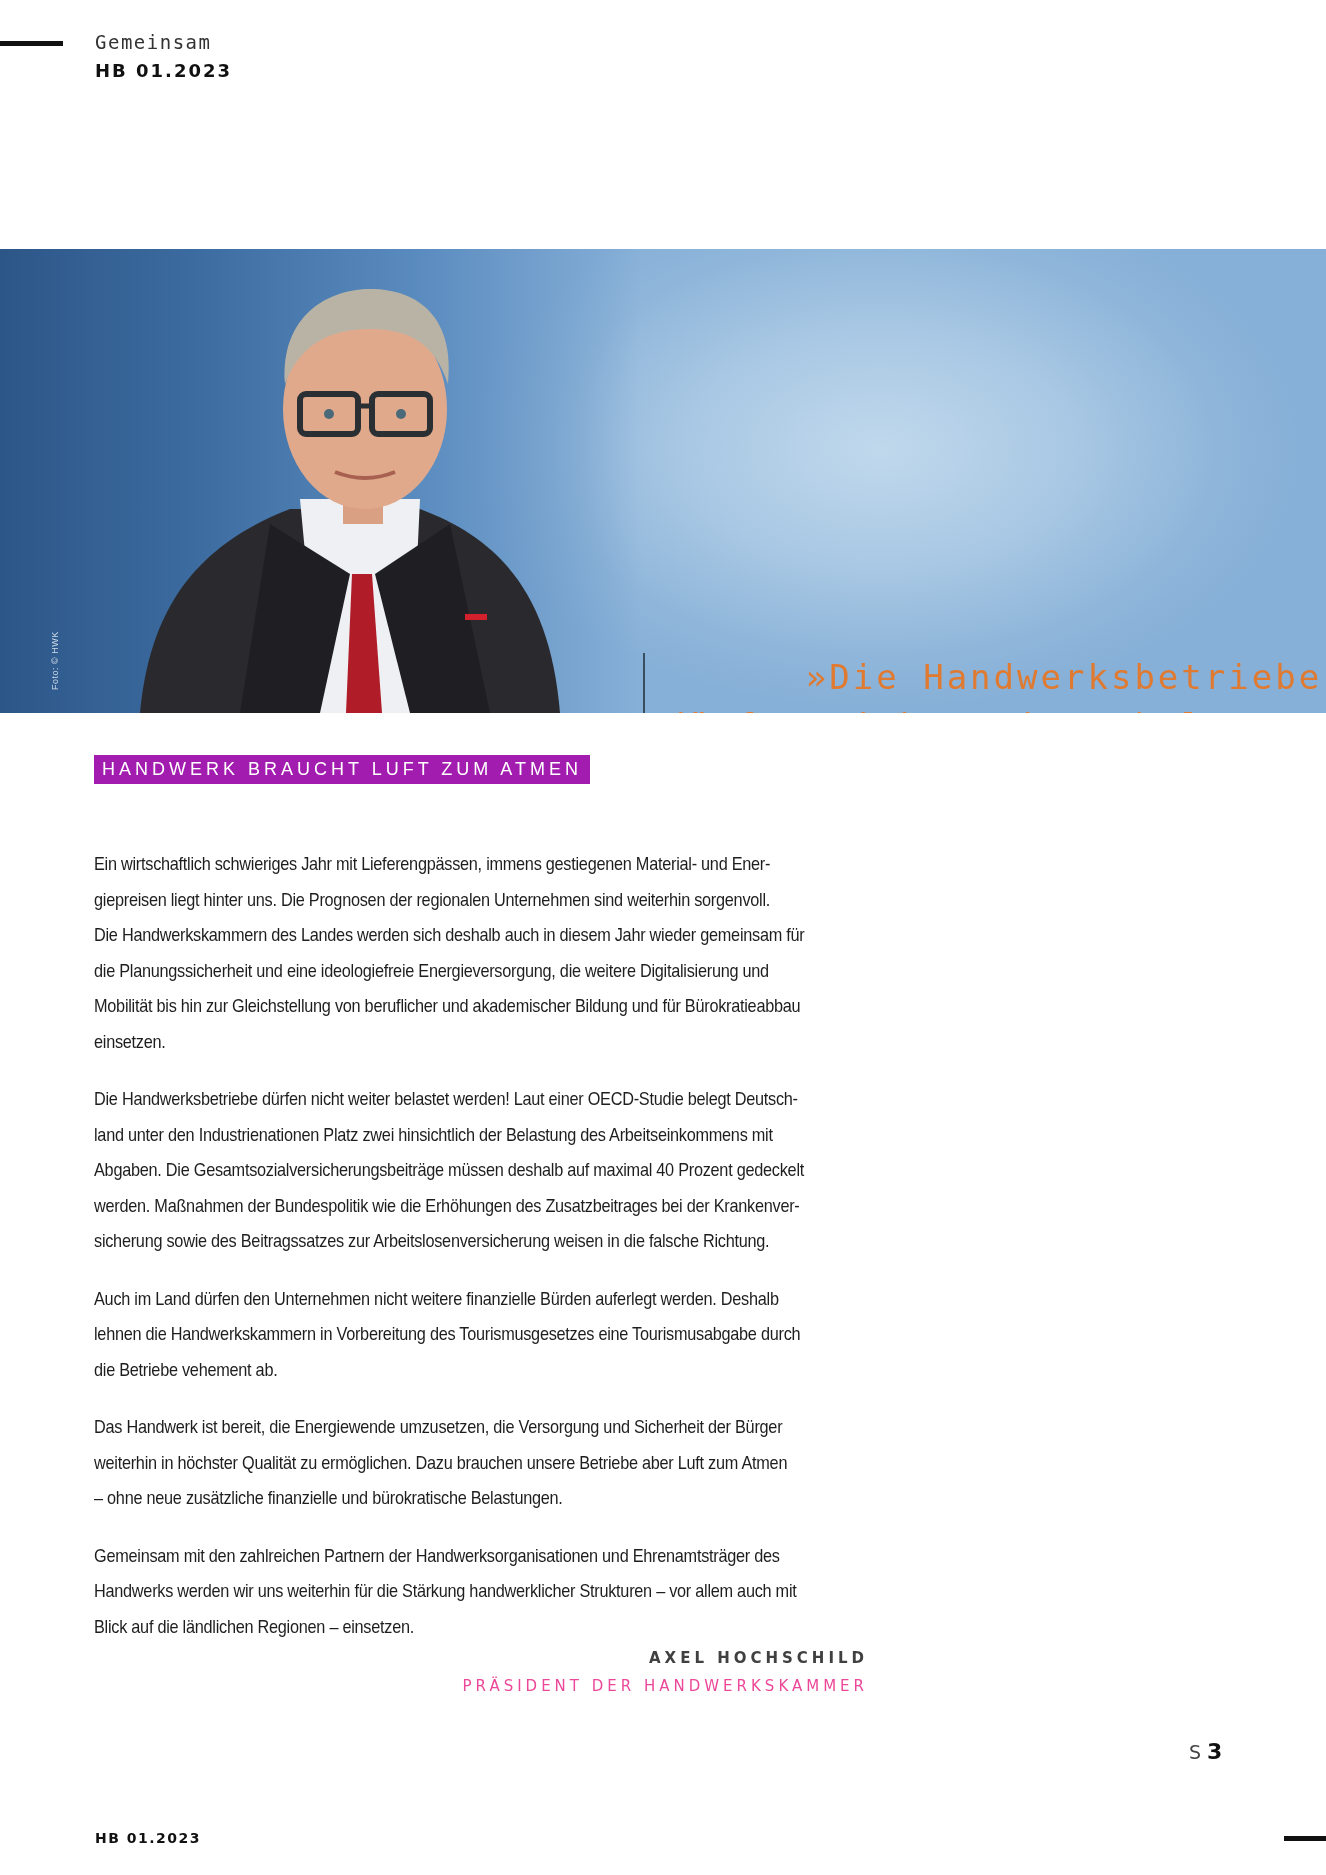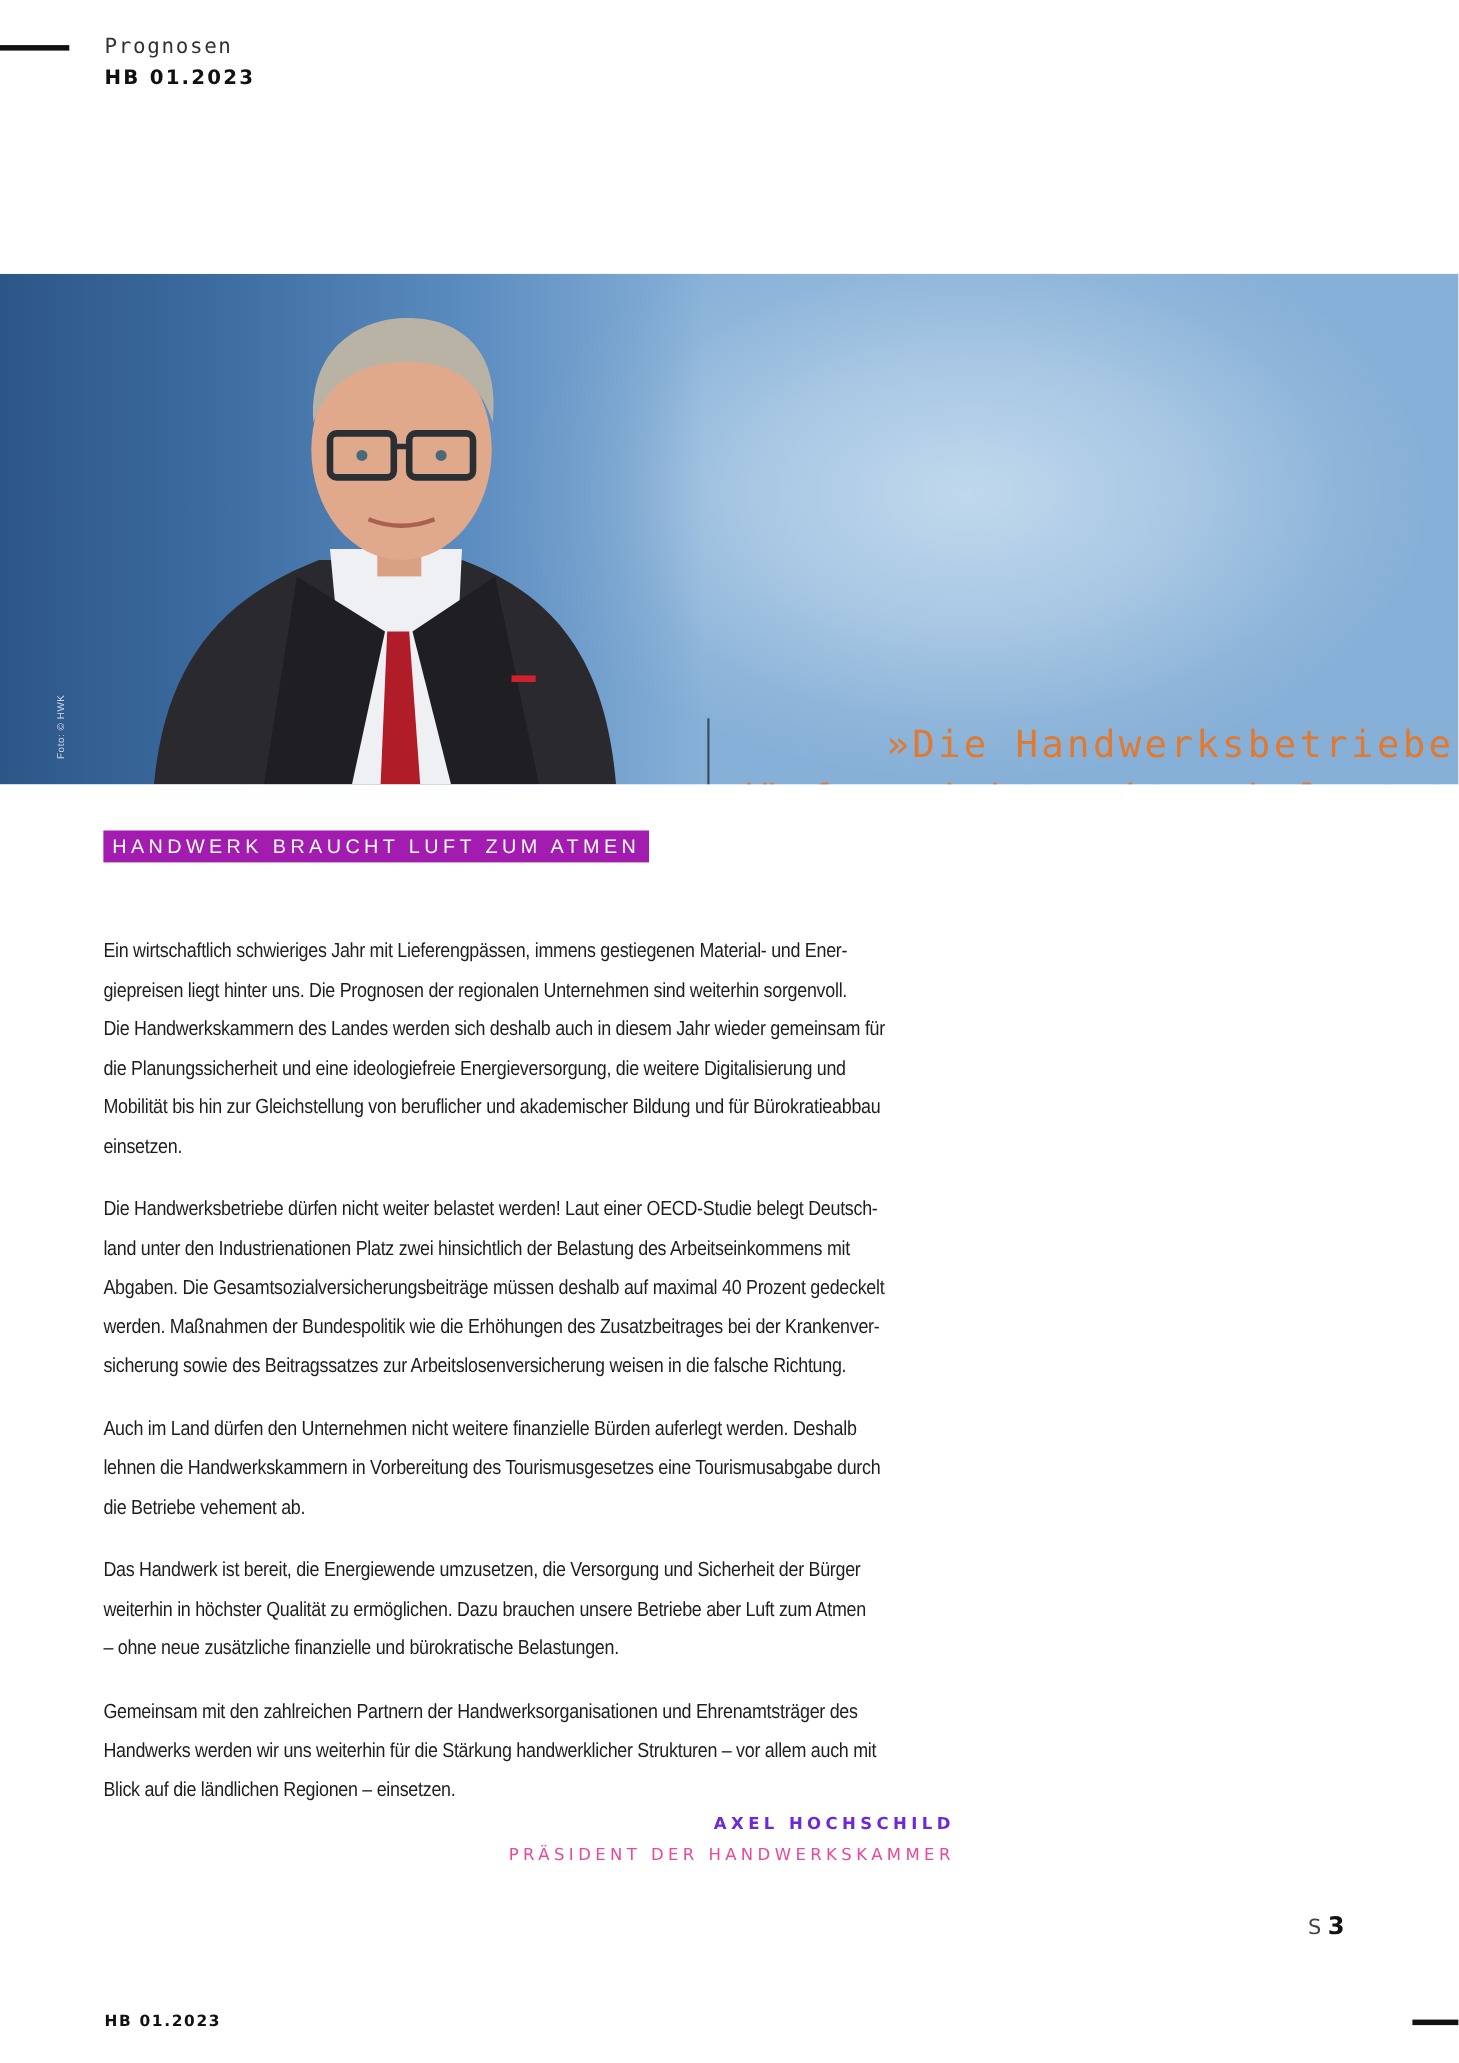--- a/index.html
+++ b/index.html
@@ -25,34 +25,34 @@
 
   .kicker { position: absolute; left: 94px; top: 755px; background: #a21caf; color: #fff; padding: 2px 8px 3px 8px;
     font-family: "Liberation Sans", sans-serif; font-size: 18px; letter-spacing: 4px; line-height: 24px; }
 
   .body { position: absolute; left: 94px; top: 815px; width: 774px; margin-top: 31px; }
   .para { font-family: "Liberation Sans", sans-serif; font-size: 18.5px; line-height: 35.5px; color: #1e1e1e;
     margin: 0 0 22px 0; letter-spacing: -0.3px; transform: scaleX(0.88); transform-origin: left top; width: 880px; }
   .para span { display: block; white-space: nowrap; }
 
   .sig { position: absolute; right: 458px; top: 1644px; text-align: right; }
-  .sig-name { font-family: "DejaVu Sans", sans-serif; font-weight: bold; font-size: 15px; letter-spacing: 4px; color: #6d28d9; line-height: 28px; }
+  .sig-name { font-family: "DejaVu Sans", sans-serif; font-weight: bold; font-size: 15px; letter-spacing: 4px; color: #404040; line-height: 28px; }
   .sig-line { font-family: "DejaVu Sans", sans-serif; font-size: 15px; letter-spacing: 4px; color: #ec4899; line-height: 29px; }
 
   .foot-issue { position: absolute; left: 95px; top: 1830px; font-family: "DejaVu Sans", sans-serif; font-weight: bold; font-size: 14px; letter-spacing: 1.5px; color: #111; }
   .foot-url { position: absolute; left: 203px; top: 1896px; font-family: "DejaVu Sans Mono", monospace; font-size: 15px; color: #444; letter-spacing: 0.5px; margin-left: 40px; }
   .foot-page { position: absolute; left: 1189px; top: 1739px; font-family: "DejaVu Sans", sans-serif; font-size: 19px; color: #444; }
   .foot-page b { font-weight: bold; font-size: 22px; color: #111; margin-left: 6px; }
   .bottom-rule { position: absolute; left: 1284px; top: 1836px; width: 42px; height: 5px; background: #111; }
 </style>
 </head>
 <body>
 
 <div class="top-rule"></div>
-<div class="hdr-section">Prognosen</div>
+<div class="hdr-section">Gemeinsam</div>
 <div class="hdr-issue">HB 01.2023</div>
 
 <div class="hero">
   <div class="hero-left"></div>
   <svg class="portrait" viewBox="0 0 460 439" xmlns="http://www.w3.org/2000/svg">
     <path d="M20 439 C 30 330, 80 270, 170 235 L 300 235 C 380 265, 430 320, 440 439 Z" fill="#2a2a2e"></path>
     <path d="M180 225 L 300 225 L 290 439 L 200 439 Z" fill="#eef0f3"></path>
     <path d="M232 300 L 252 300 L 262 439 L 226 439 Z" fill="#b01c28"></path>
     <path d="M150 250 L 230 300 L 200 439 L 120 439 Z" fill="#1f1f23"></path>
     <path d="M330 250 L 255 300 L 290 439 L 370 439 Z" fill="#1f1f23"></path>

